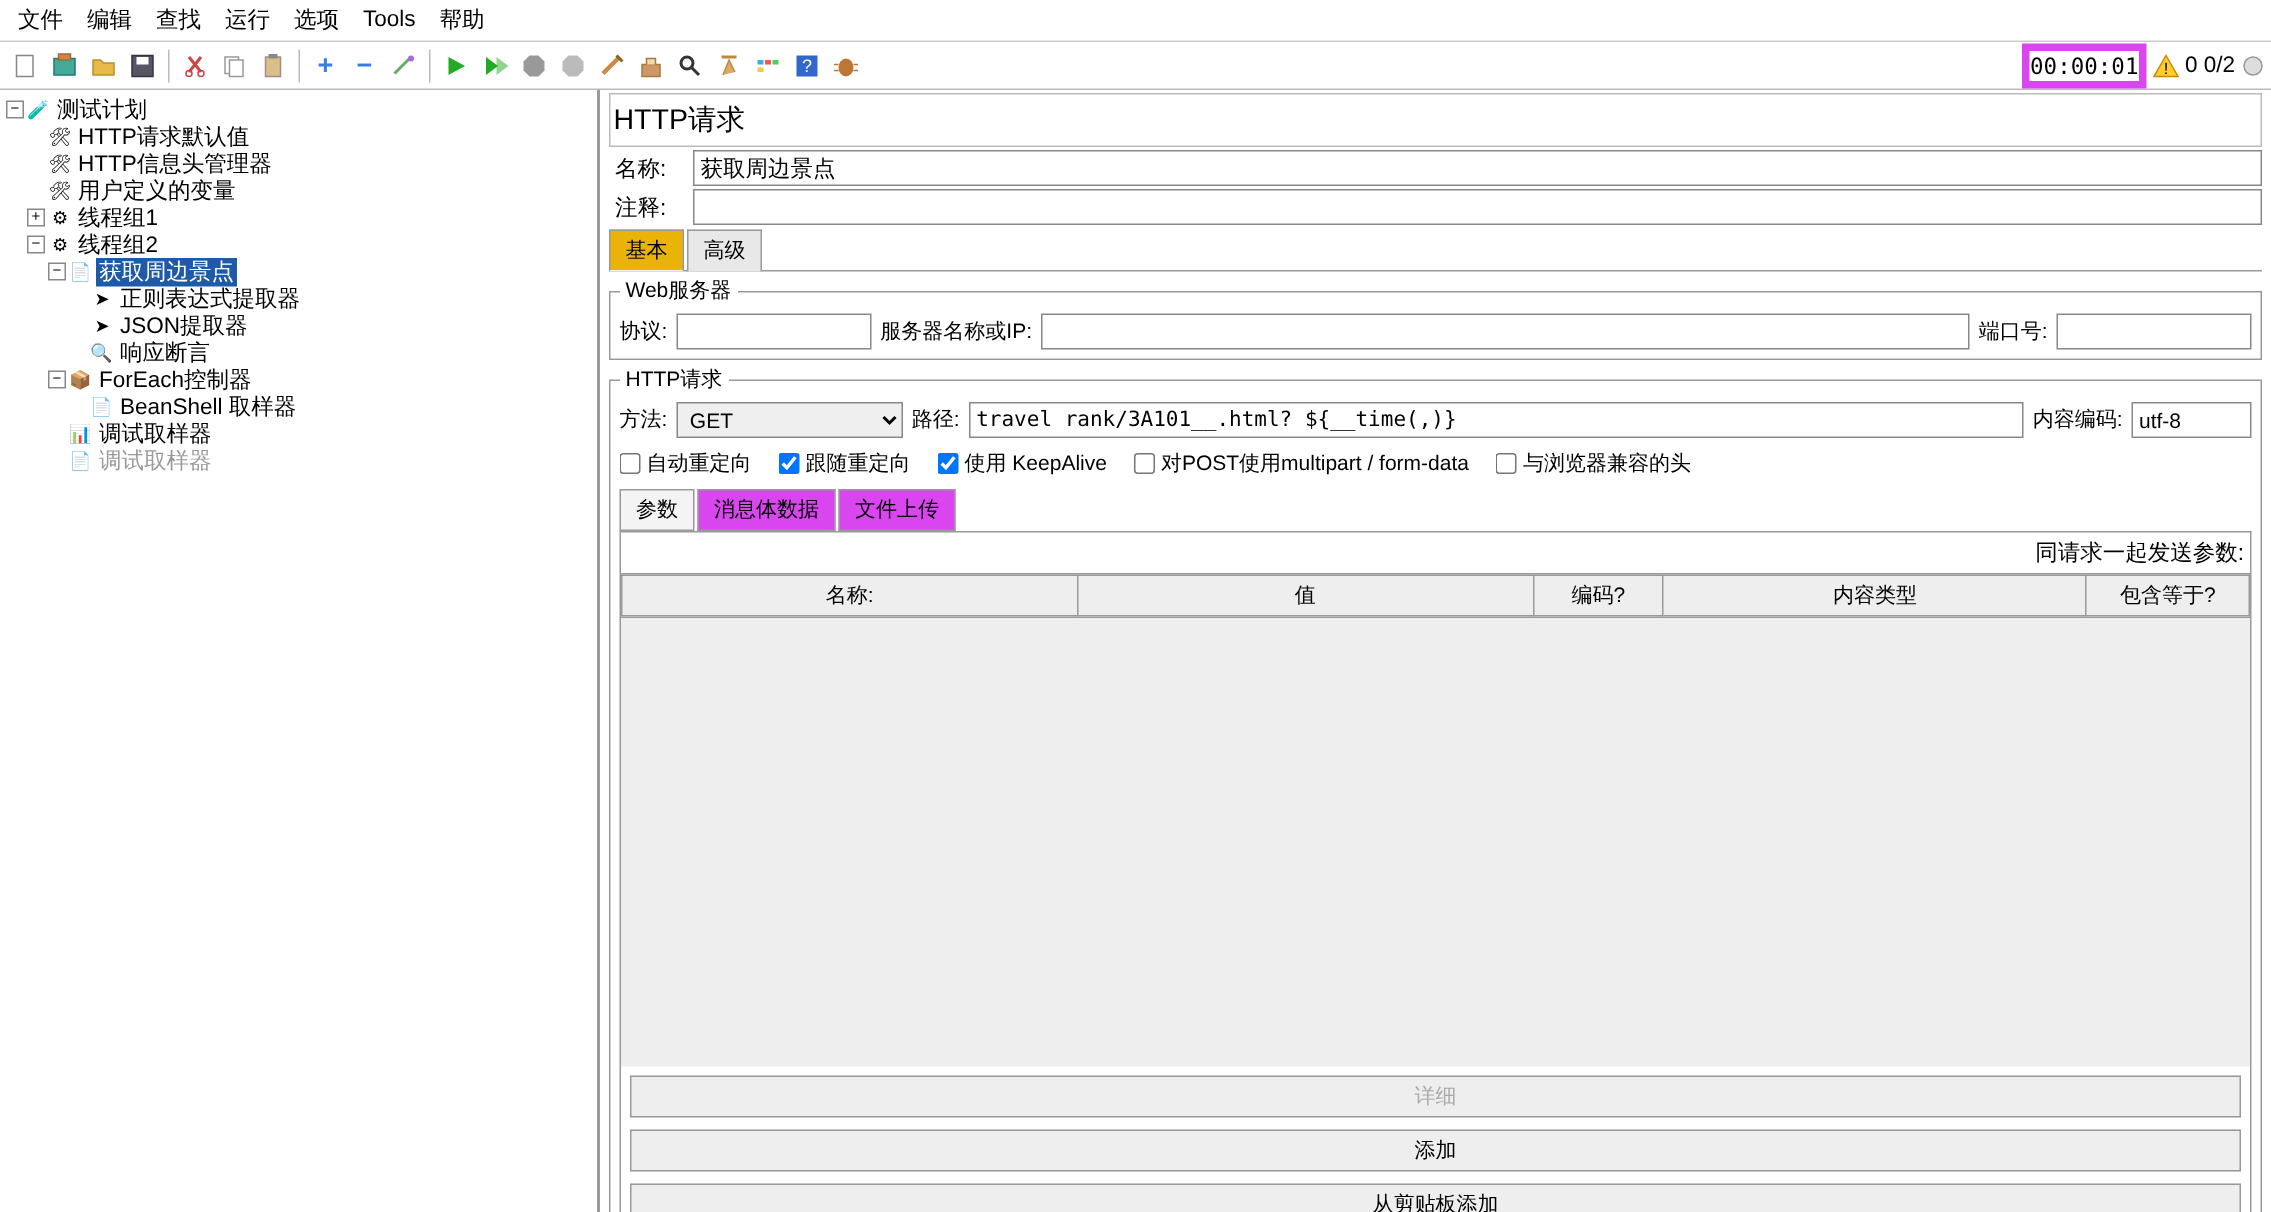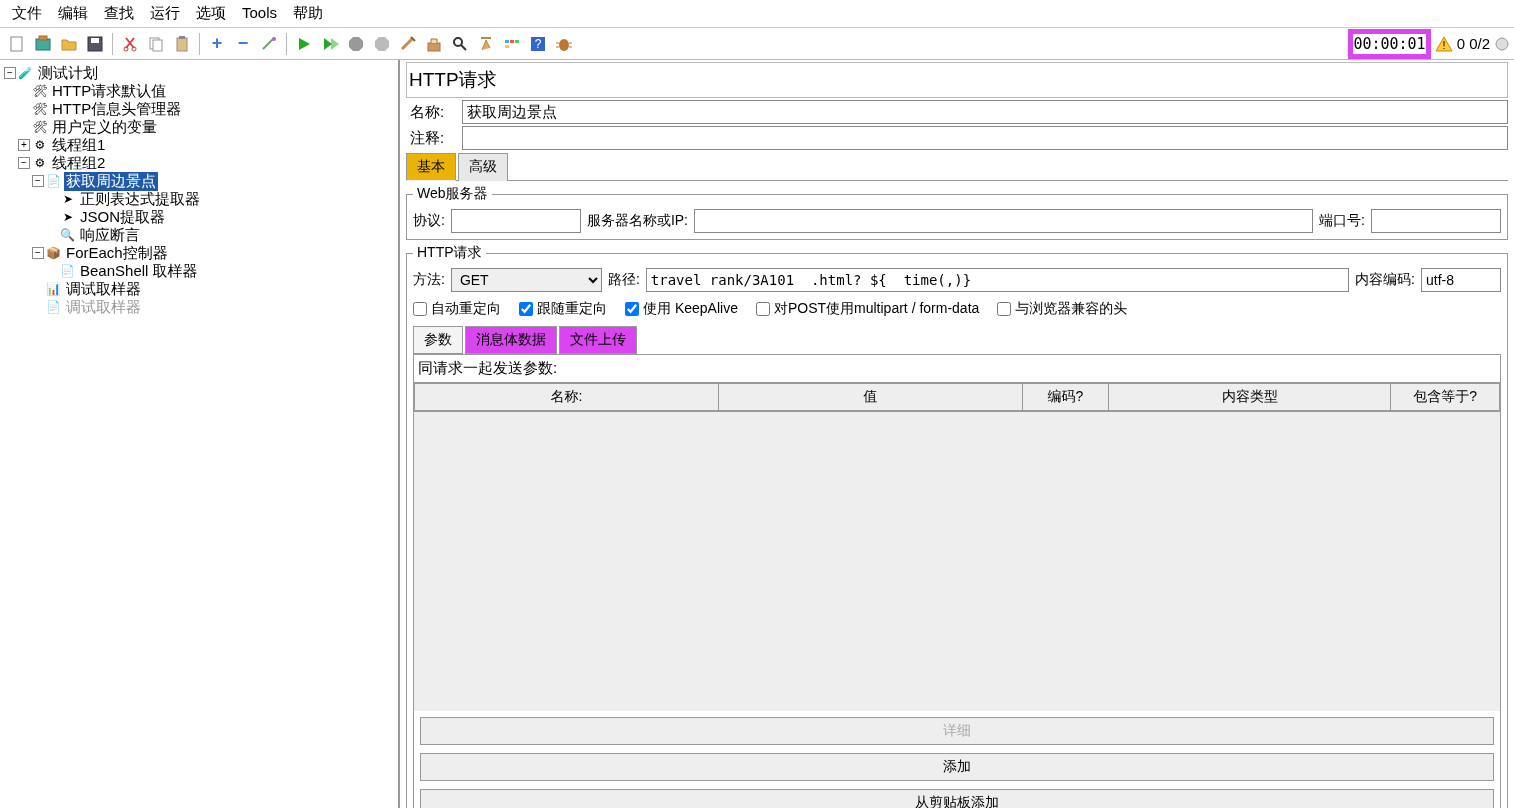--- a/index.html
+++ b/index.html
@@ -33,21 +33,21 @@
 .row-inline { display: flex; align-items: center; gap: 6px; flex-wrap: wrap; }
 .row-inline label { font-size: 14px; }
 .row-inline input[type=text] { border: 1px solid #888; padding: 2px 4px; font-size: 14px; height: 24px; }
 .row-inline select { border: 1px solid #888; padding: 2px 4px; font-size: 14px; height: 24px; }
 .chk { display: inline-flex; align-items: center; gap: 4px; margin-right: 12px; font-size: 14px; }
 .chk input { width: 14px; height: 14px; }
 .param-tabs { display: flex; margin-top: 4px; align-items: flex-end; }
 .param-tab { padding: 4px 10px; border: 1px solid #999; background: #d946ef; margin-right: 2px; cursor: pointer; font-size: 14px; }
 .param-tab.active { background: #f4f4f4; }
 .param-area { border: 1px solid #999; display: flex; flex-direction: column; }
-.param-header-title { text-align: left; padding: 4px; font-size: 15px; border-bottom: 1px solid #999; }
+.param-header-title { text-align: right; padding: 4px; font-size: 15px; border-bottom: 1px solid #999; }
 .param-table { width: 100%; border-collapse: collapse; }
 .param-table th { border: 1px solid #999; padding: 4px; font-weight: normal; font-size: 14px; background: #eee; }
 .param-body { height: 300px; background: #eee; border-top: 1px solid #999; }
 .btn-row { display: flex; justify-content: center; gap: 8px; padding: 6px; flex-direction: column; }
 .btn-flat { border: 1px solid #999; padding: 4px 18px; background: #eee; font-size: 14px; cursor: pointer; }
 .btn-flat:disabled { color: #aaa; }
 svg { display: block; }
 </style>
 </head>
 <body>

